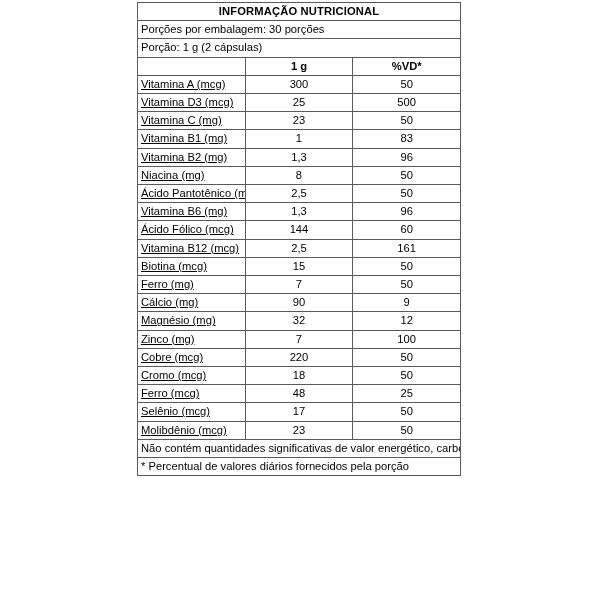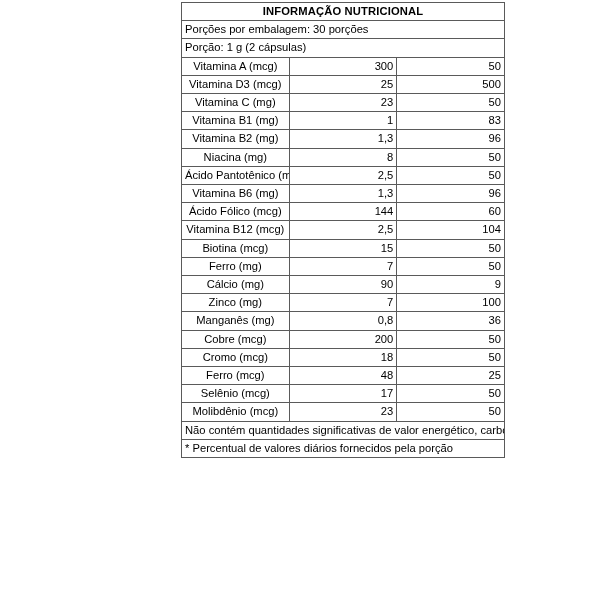--- a/index.html
+++ b/index.html
@@ -20,21 +20,20 @@
     height: 600px;
   }
   .label-table {
     position: absolute;
     left: 137px;
     top: 2px;
     width: 324px;
     border-collapse: collapse;
     table-layout: fixed;
     background: #ffffff;
-    margin-left: 44px;
   }
   .label-table td {
     border: 1px solid #5a5a5a;
     padding: 0 3px;
     font-size: 11.2px;
     line-height: 17.2px;
     height: 17.2px;
     vertical-align: middle;
     white-space: nowrap;
     overflow: hidden;
@@ -47,25 +46,26 @@
   }
   .serving-cell {
     text-align: left;
   }
   .col-head {
     text-align: center;
     font-weight: bold;
     font-size: 11.6px;
   }
   .nutrient-name {
-    text-align: center;
+    text-align: left;
+    text-decoration: underline;
   }
   .nutrient-amount,
   .nutrient-dv {
-    text-align: right;
+    text-align: center;
   }
   .disclaimer-cell {
     white-space: normal;
     text-align: justify;
     font-size: 10.6px;
     line-height: 12.6px;
     padding: 3px 5px 3px 4px;
     height: auto;
   }
   .footnote-cell {
@@ -89,20 +89,25 @@
       <tr>
         <td class="title-cell" colspan="3">INFORMAÇÃO NUTRICIONAL</td>
       </tr>
       <tr>
         <td class="serving-cell" colspan="3">Porções por embalagem: 30 porções</td>
       </tr>
       <tr>
         <td class="serving-cell" colspan="3">Porção: 1 g (2 cápsulas)</td>
       </tr>
       <tr>
+        <td class="nutrient-name c-name"></td>
+        <td class="col-head c-amt">1 g</td>
+        <td class="col-head c-dv">%VD*</td>
+      </tr>
+      <tr>
         <td class="nutrient-name">Vitamina A (mcg)</td>
         <td class="nutrient-amount">300</td>
         <td class="nutrient-dv">50</td>
       </tr>
       <tr>
         <td class="nutrient-name">Vitamina D3 (mcg)</td>
         <td class="nutrient-amount">25</td>
         <td class="nutrient-dv">500</td>
       </tr>
       <tr>
@@ -136,50 +141,50 @@
         <td class="nutrient-dv">96</td>
       </tr>
       <tr>
         <td class="nutrient-name">Ácido Fólico (mcg)</td>
         <td class="nutrient-amount">144</td>
         <td class="nutrient-dv">60</td>
       </tr>
       <tr>
         <td class="nutrient-name">Vitamina B12 (mcg)</td>
         <td class="nutrient-amount">2,5</td>
-        <td class="nutrient-dv">104</td>
+        <td class="nutrient-dv">161</td>
       </tr>
       <tr>
         <td class="nutrient-name">Biotina (mcg)</td>
         <td class="nutrient-amount">15</td>
         <td class="nutrient-dv">50</td>
       </tr>
       <tr>
         <td class="nutrient-name">Ferro (mg)</td>
         <td class="nutrient-amount">7</td>
         <td class="nutrient-dv">50</td>
       </tr>
       <tr>
         <td class="nutrient-name">Cálcio (mg)</td>
         <td class="nutrient-amount">90</td>
         <td class="nutrient-dv">9</td>
       </tr>
       <tr>
+        <td class="nutrient-name">Magnésio (mg)</td>
+        <td class="nutrient-amount">32</td>
+        <td class="nutrient-dv">12</td>
+      </tr>
+      <tr>
         <td class="nutrient-name">Zinco (mg)</td>
         <td class="nutrient-amount">7</td>
         <td class="nutrient-dv">100</td>
       </tr>
       <tr>
-        <td class="nutrient-name">Manganês (mg)</td>
-        <td class="nutrient-amount">0,8</td>
-        <td class="nutrient-dv">36</td>
-      </tr>
-      <tr>
         <td class="nutrient-name">Cobre (mcg)</td>
-        <td class="nutrient-amount">200</td>
+        <td class="nutrient-amount">220</td>
         <td class="nutrient-dv">50</td>
       </tr>
       <tr>
         <td class="nutrient-name">Cromo (mcg)</td>
         <td class="nutrient-amount">18</td>
         <td class="nutrient-dv">50</td>
       </tr>
       <tr>
         <td class="nutrient-name">Ferro (mcg)</td>
         <td class="nutrient-amount">48</td>

